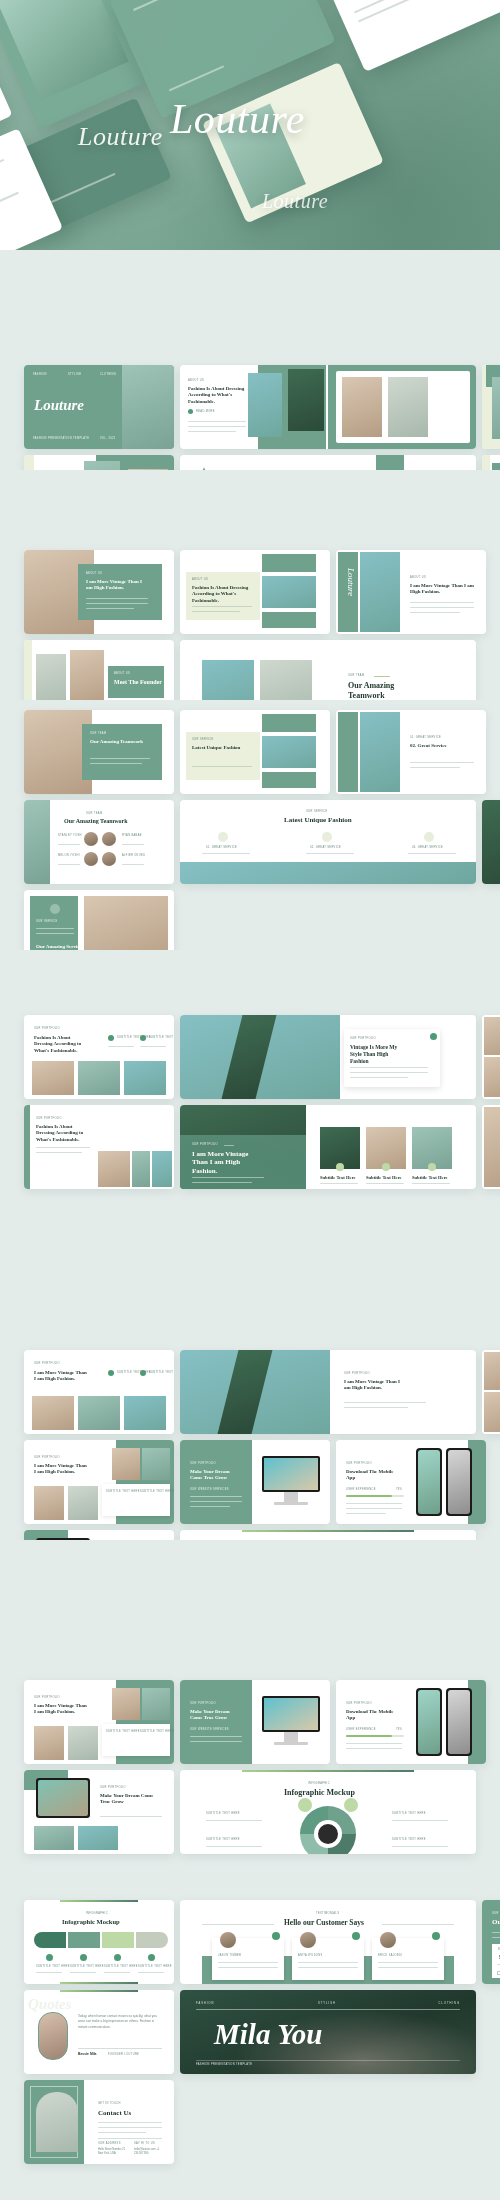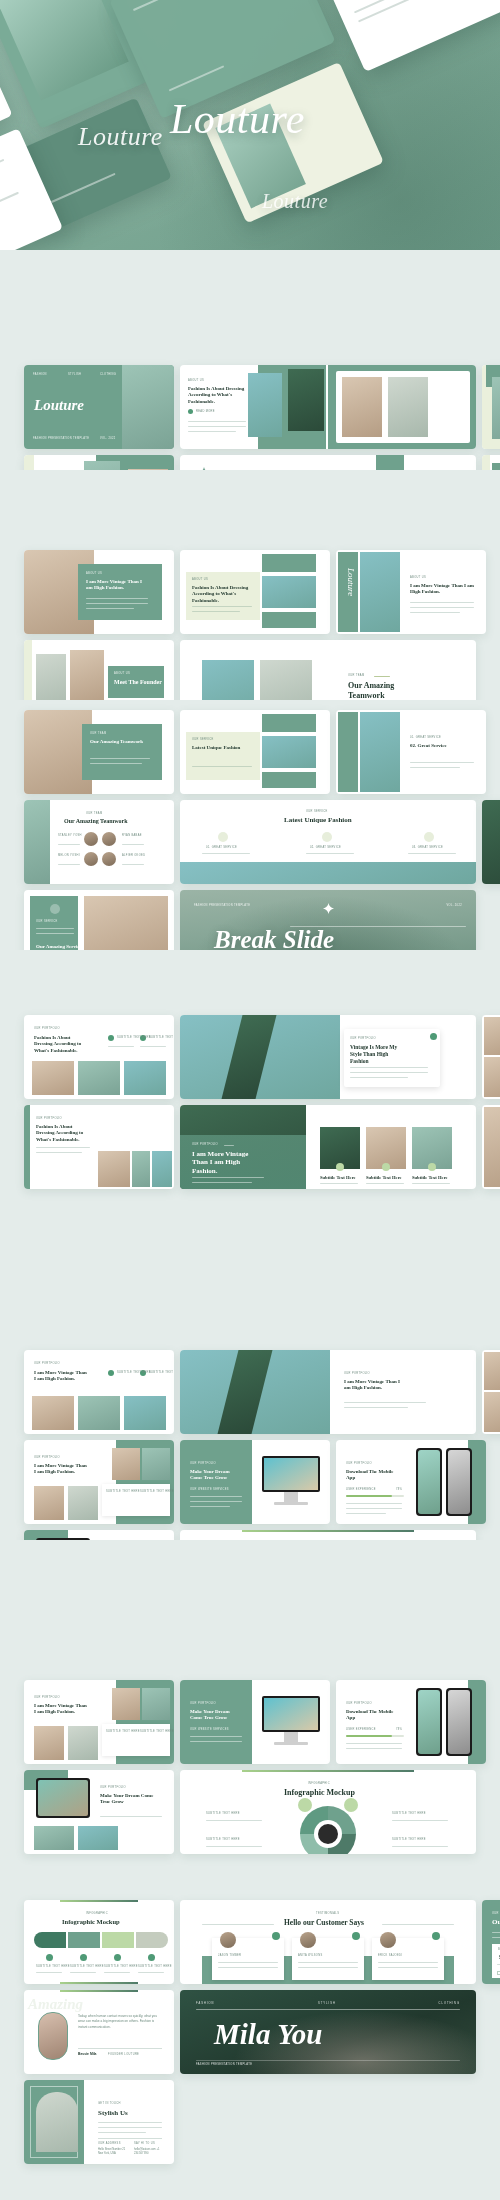--- a/index.html
+++ b/index.html
@@ -351,35 +351,20 @@
     <div class="slide wide">
       <div class="abs g" style="left:6px;top:6px;width:48px;height:72px;"></div>
       <div class="abs im4" style="left:60px;top:6px;width:84px;height:72px;"></div>
       <div class="dot" style="left:26px;top:14px;width:10px;height:10px;background:rgba(255,255,255,.3);"></div>
       <div class="tl w" style="left:12px;top:30px;">OUR SERVICE</div>
       <div class="bar w" style="left:12px;top:38px;width:38px;"></div>
       <div class="bar w" style="left:12px;top:43px;width:38px;"></div>
       <div class="abs serif" style="left:12px;top:54px;font-size:5px;color:#fff;font-weight:bold;">Our Amazing Services</div>
     </div>
 
-    <div class="slide break" style="width:296px;height:84px;">
-      <div class="abs" style="left:0;top:0;right:0;height:84px;background:radial-gradient(ellipse at 50% 90%, rgba(60,95,78,.5), transparent 65%);"></div>
-      <div class="tl w" style="left:14px;top:14px;">Fashion Presentation Template</div>
-      <div class="tl w" style="right:14px;top:14px;">Vol. 2022</div>
-      <div class="abs" style="left:143px;top:10px;width:11px;height:11px;">
-        <svg viewBox="0 0 24 24" width="11" height="11">
-          <path d="M12 0c1 6 5 10 12 12-7 2-11 6-12 12-1-6-5-10-12-12C7 10 11 6 12 0z" fill="#fff"></path>
-        </svg>
-      </div>
-      <div class="bar w" style="left:110px;top:36px;width:176px;height:1px;"></div>
-      <div class="bigword" style="left:34px;top:36px;font-size:25px;">Break Slide</div>
-      <div class="tl w" style="left:108px;top:72px;letter-spacing:1px;">LET'S TAKE BREAK GUYS!</div>
-      <div class="bar w" style="left:14px;top:74px;width:86px;height:1px;"></div>
-      <div class="bar w" style="left:198px;top:74px;width:86px;height:1px;"></div>
-    </div>
   </div>
 </div>
 
 <div class="section" style="top:950px;height:290px;">
   <div class="row" style="left:24px;top:65px;">
     <div class="slide wide">
       <div class="tl" style="left:10px;top:12px;">OUR PORTFOLIO</div>
       <div class="hd" style="left:10px;top:20px;width:56px;">Fashion Is About Dressing According to What's Fashionable.</div>
       <div class="dot" style="left:84px;top:20px;width:6px;height:6px;"></div>
       <div class="dot" style="left:116px;top:20px;width:6px;height:6px;"></div>
@@ -718,21 +703,21 @@
       <div class="bar" style="left:15px;top:64px;width:18px;"></div>
 
       <div class="abs" style="left:15px;top:71px;width:18px;height:4px;border:.6px solid #b9cfc2;"></div>
 
     </div>
   </div>
 
   <div class="row" style="left:24px;top:450px;">
     <div class="slide wide" style="height:84px;">
       <div class="abs" style="left:36px;top:0;width:78px;height:2px;background:linear-gradient(90deg,#a9d18c,#4e7a68);"></div>
-      <div class="abs serif" style="left:4px;top:6px;font-size:15px;font-style:italic;color:#eef3ec;font-weight:bold;">Amazing</div>
+      <div class="abs serif" style="left:4px;top:6px;font-size:15px;font-style:italic;color:#eef3ec;font-weight:bold;">Quotes</div>
       <div class="abs" style="left:14px;top:22px;width:30px;height:48px;border-radius:14px 14px 14px 14px;background:linear-gradient(160deg,#d7bfae,#9f8472);border:1px solid #6fa18d;"></div>
       <div class="abs" style="left:54px;top:24px;width:84px;font-size:3.2px;line-height:1.65;color:#6d8a7e;">Today, when human contact moves so quickly, what you wear can make a big impression on others. Fashion is instant communication.</div>
       <div class="abs" style="left:54px;top:58px;width:84px;height:1px;background:rgba(110,150,132,.3);"></div>
       <div class="abs" style="left:54px;top:62px;font-size:3.4px;font-weight:bold;color:#22392f;">Bessie Mila</div>
       <div class="tl" style="left:84px;top:63px;">Founder Louture</div>
     </div>
 
     <div class="slide thanks" style="width:296px;height:84px;">
       <div class="abs" style="left:0;top:0;width:296px;height:84px;background:radial-gradient(ellipse at 62% 85%, rgba(190,170,160,.45), transparent 50%);"></div>
       <div class="tl w" style="left:16px;top:12px;letter-spacing:1px;">FASHION</div>
@@ -744,21 +729,21 @@
       <div class="tl w" style="left:16px;top:73px;">Fashion Presentation Template</div>
     </div>
   </div>
 
   <div class="row" style="left:24px;top:540px;">
     <div class="slide wide">
       <div class="abs g" style="left:0;top:0;width:60px;height:84px;"></div>
       <div class="abs" style="left:6px;top:6px;width:48px;height:72px;border:1px solid rgba(255,255,255,.5);"></div>
       <div class="abs im2" style="left:12px;top:12px;width:42px;height:60px;border-radius:20px 20px 0 0;"></div>
       <div class="tl" style="left:74px;top:22px;">GET IN TOUCH</div>
-      <div class="abs serif" style="left:74px;top:29px;font-size:7px;font-weight:bold;color:#22392f;">Stylish Us</div>
+      <div class="abs serif" style="left:74px;top:29px;font-size:7px;font-weight:bold;color:#22392f;">Contact Us</div>
       <div class="bar" style="left:74px;top:42px;width:64px;"></div>
       <div class="bar" style="left:74px;top:47px;width:64px;"></div>
       <div class="bar" style="left:74px;top:52px;width:48px;"></div>
       <div class="abs" style="left:74px;top:58px;width:64px;height:1px;background:rgba(110,150,132,.3);"></div>
       <div class="tl" style="left:74px;top:62px;">OUR ADDRESS</div>
       <div class="tl" style="left:110px;top:62px;">SAY HI TO US</div>
       <div class="abs" style="left:74px;top:68px;width:30px;font-size:2.6px;line-height:1.6;color:#6d8a7e;">Hello Street Number 21 New York, USA</div>
       <div class="abs" style="left:110px;top:68px;width:30px;font-size:2.6px;line-height:1.6;color:#6d8a7e;">hello@louture.com +1 234 567 890</div>
     </div>
   </div>

